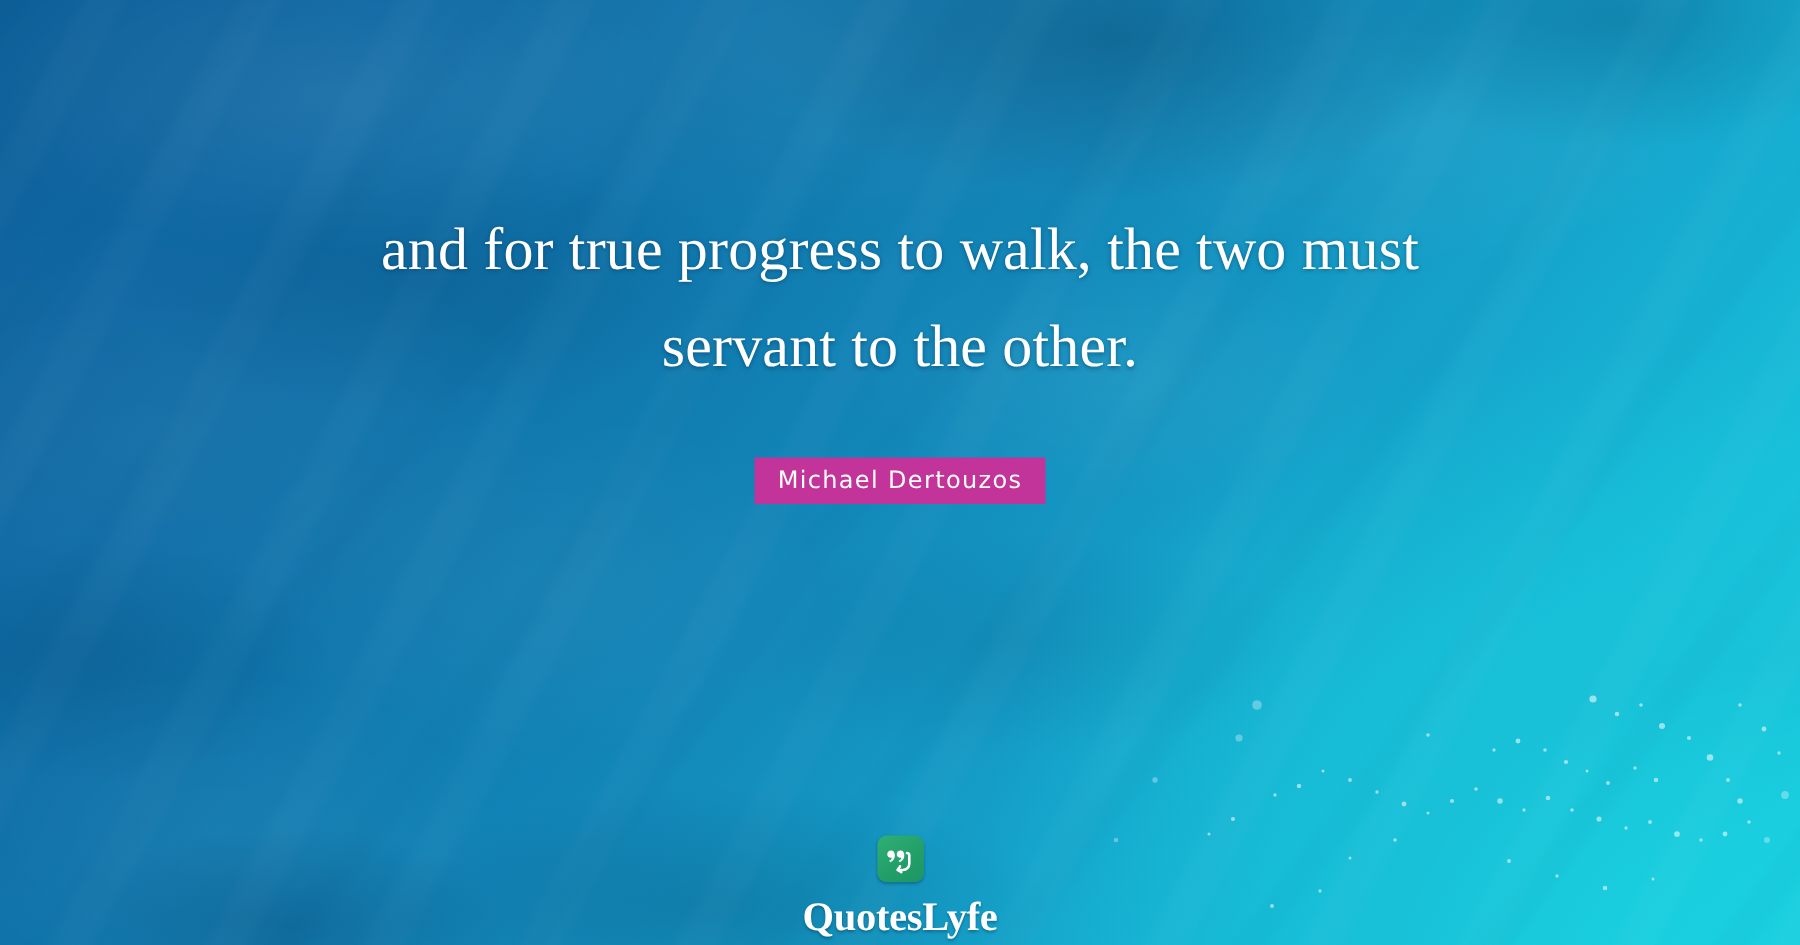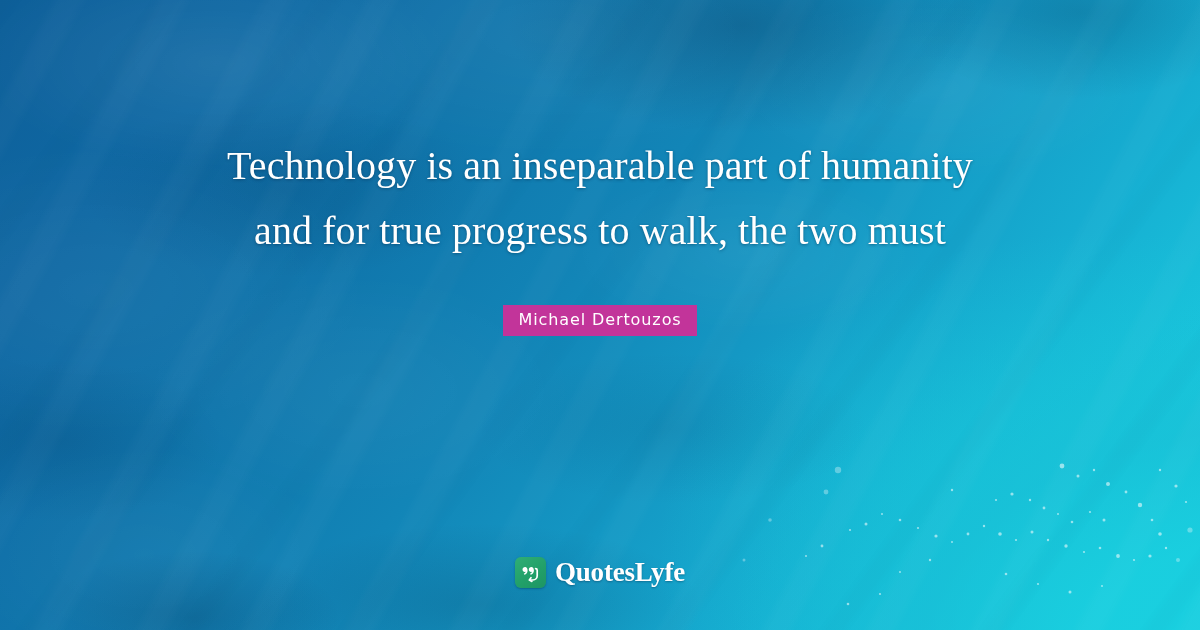--- a/index.html
+++ b/index.html
@@ -131,20 +131,21 @@
 
   
   .logo {
     position: absolute;
     left: 50%;
     transform: translateX(-50%);
     top: 557px;
     display: flex;
     align-items: center;
     gap: 9px;
+    flex-direction: column;
   }
   .logo-mark {
     width: 31px;
     height: 31px;
     border-radius: 6px;
     background: linear-gradient(145deg, #2fae75 0%, #22a069 55%, #1d9563 100%);
     display: flex;
     align-items: center;
     justify-content: center;
     flex: 0 0 auto;
@@ -231,22 +232,22 @@
           <circle cx="1178" cy="560" r="2.0"></circle>
         <circle cx="770" cy="520" r="1.8"></circle>
           <circle cx="744" cy="560" r="1.5"></circle>
       </g>
     </svg>
   </div>
 
   <div class="content">
 
     <blockquote class="quote-block">
-      <span class="quote-line">Technology is an inseparable part of humanity</span>
       <span class="quote-line">and for true progress to walk, the two must</span>
+      <span class="quote-line">servant to the other.</span>
     </blockquote>
 
     <div class="author-wrap">
       <span class="author-badge">Michael Dertouzos</span>
     </div>
 
   </div>
 
   <div class="logo">
     <span class="logo-mark">

